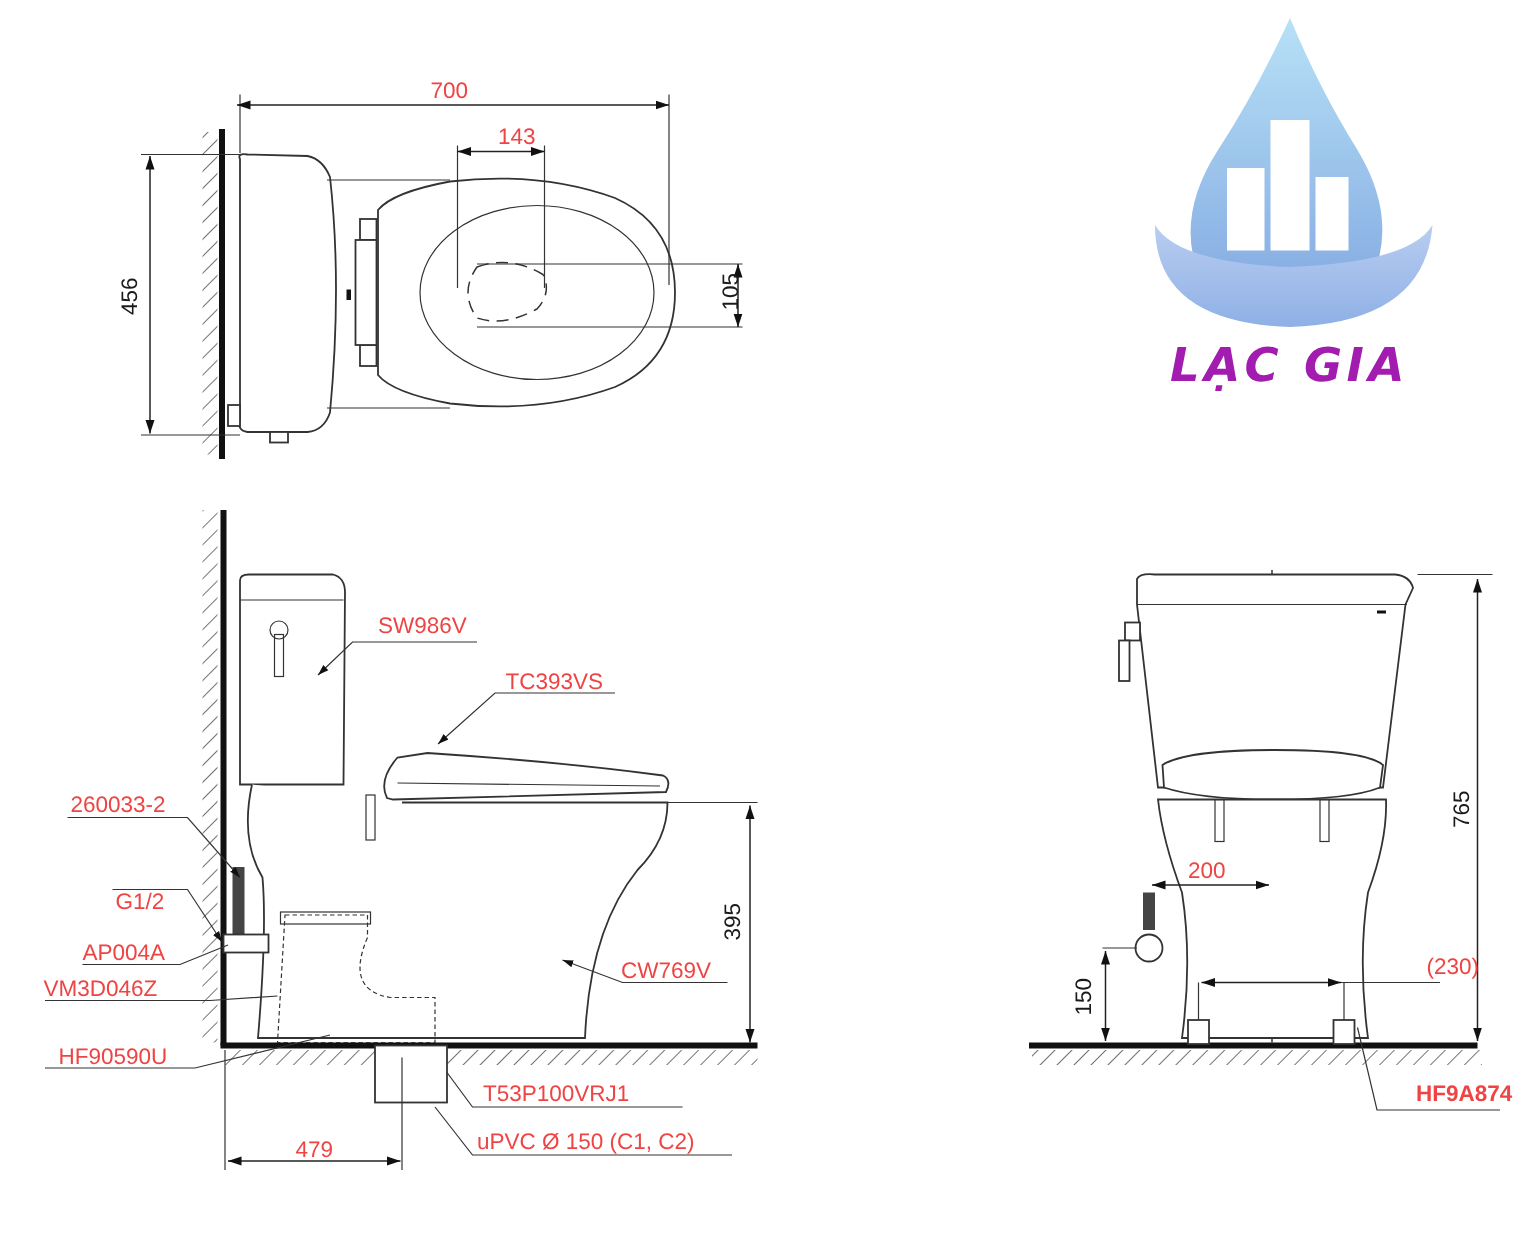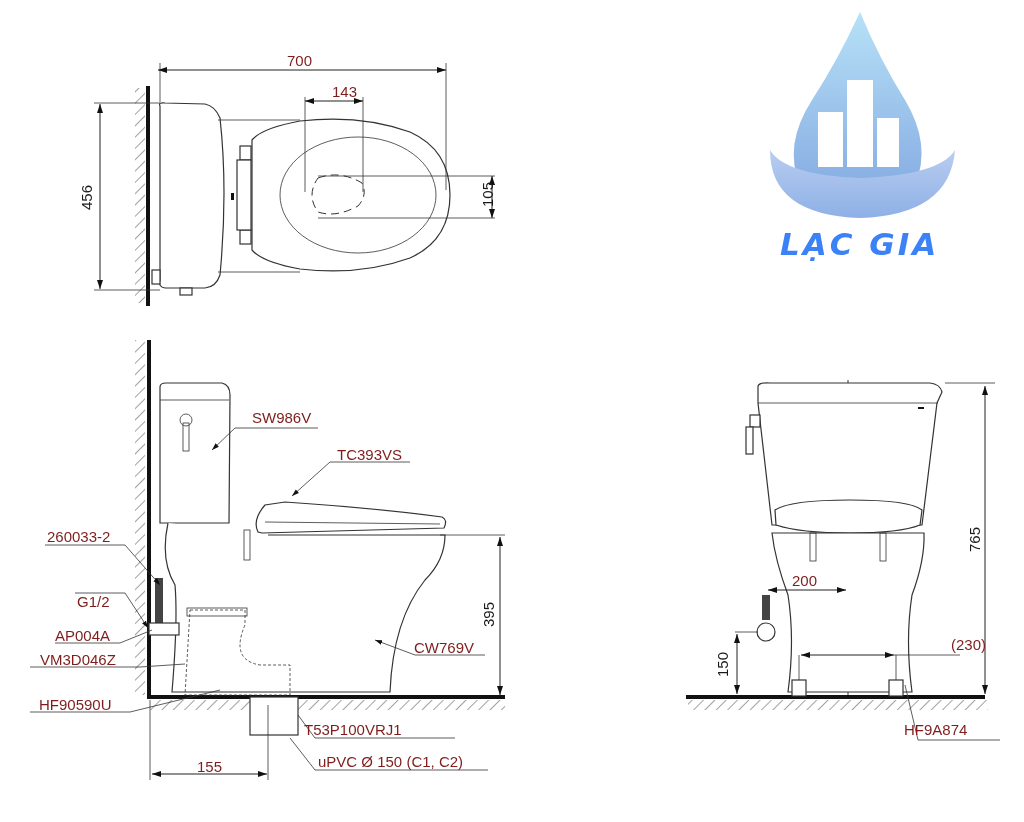--- a/index.html
+++ b/index.html
@@ -3,23 +3,23 @@
 <meta charset="utf-8">
 <style>
   html,body{margin:0;padding:0;background:#ffffff;}
   body{width:1024px;height:822px;position:relative;overflow:hidden;font-family:"Liberation Sans",sans-serif;}
   svg{position:absolute;left:0;top:0;}
   .ln{stroke:#222;stroke-width:1;fill:none;}
   .thin{stroke:#333;stroke-width:0.8;fill:none;}
   .thick{stroke:#111;stroke-width:4;fill:none;}
   .body{stroke:#333;stroke-width:1.2;fill:#fff;}
   .dash{stroke:#333;stroke-width:1;stroke-dasharray:8 5;fill:none;}
-  .lbl{position:absolute;font-size:15px;color:#7f1d1d;white-space:nowrap;line-height:1;}
+  .lbl{position:absolute;font-size:15px;color:#ef4444;white-space:nowrap;line-height:1;}
   .vlbl{position:absolute;font-size:15px;color:#1a1a1a;white-space:nowrap;line-height:1;transform:rotate(-90deg);transform-origin:center center;}
-  .brand{position:absolute;left:780px;top:226px;font-size:31px;font-weight:bold;font-style:italic;color:#3b82f6;letter-spacing:3px;font-family:"DejaVu Sans",sans-serif;}
+  .brand{position:absolute;left:780px;top:226px;font-size:31px;font-weight:bold;font-style:italic;color:#a21caf;letter-spacing:3px;font-family:"DejaVu Sans",sans-serif;}
 </style>
 </head>
 <body>
 
 <svg width="1024" height="822" viewBox="0 0 1024 822">
   <defs>
     <pattern id="hatch" width="8" height="8" patternUnits="userSpaceOnUse" patternTransform="rotate(45)">
       <line x1="0" y1="0" x2="0" y2="8" stroke="#444" stroke-width="1"></line>
     </pattern>
     <marker id="arr" markerWidth="10" markerHeight="8" refX="9" refY="4" orient="auto-start-reverse">
@@ -163,24 +163,24 @@
 <span class="lbl" style="left:332px;top:84px;">143</span>
 <span class="vlbl" style="left:475px;top:187px;">105</span>
 <span class="vlbl" style="left:74px;top:190px;">456</span>
 
 <span class="lbl" style="left:252px;top:410px;">SW986V</span>
 <span class="lbl" style="left:337px;top:447px;">TC393VS</span>
 <span class="lbl" style="left:414px;top:640px;">CW769V</span>
 <span class="lbl" style="left:47px;top:529px;text-align:right;">260033-2</span>
 <span class="lbl" style="left:77px;top:594px;">G1/2</span>
 <span class="lbl" style="left:55px;top:628px;">AP004A</span>
-<span class="lbl" style="left:40px;top:652px;">VM3D046Z</span>
+<span class="lbl" style="left:29px;top:652px;">VM3D046Z</span>
 <span class="lbl" style="left:39px;top:697px;">HF90590U</span>
-<span class="lbl" style="left:304px;top:722px;">T53P100VRJ1</span>
+<span class="lbl" style="left:322px;top:722px;">T53P100VRJ1</span>
 <span class="lbl" style="left:318px;top:754px;">uPVC Ø 150 (C1, C2)</span>
 <span class="vlbl" style="left:476px;top:607px;">395</span>
-<span class="lbl" style="left:197px;top:759px;">155</span>
+<span class="lbl" style="left:197px;top:759px;">479</span>
 
 <span class="vlbl" style="left:962px;top:532px;">765</span>
 <span class="lbl" style="left:792px;top:573px;text-align:right;">200</span>
 <span class="vlbl" style="left:710px;top:657px;">150</span>
 <span class="lbl" style="left:922px;top:637px;margin-left:29px;">(230)</span>
-<span class="lbl" style="left:904px;top:722px;">HF9A874</span>
+<span class="lbl" style="left:944px;top:722px;font-weight:bold;">HF9A874</span>
 
 </body></html>

